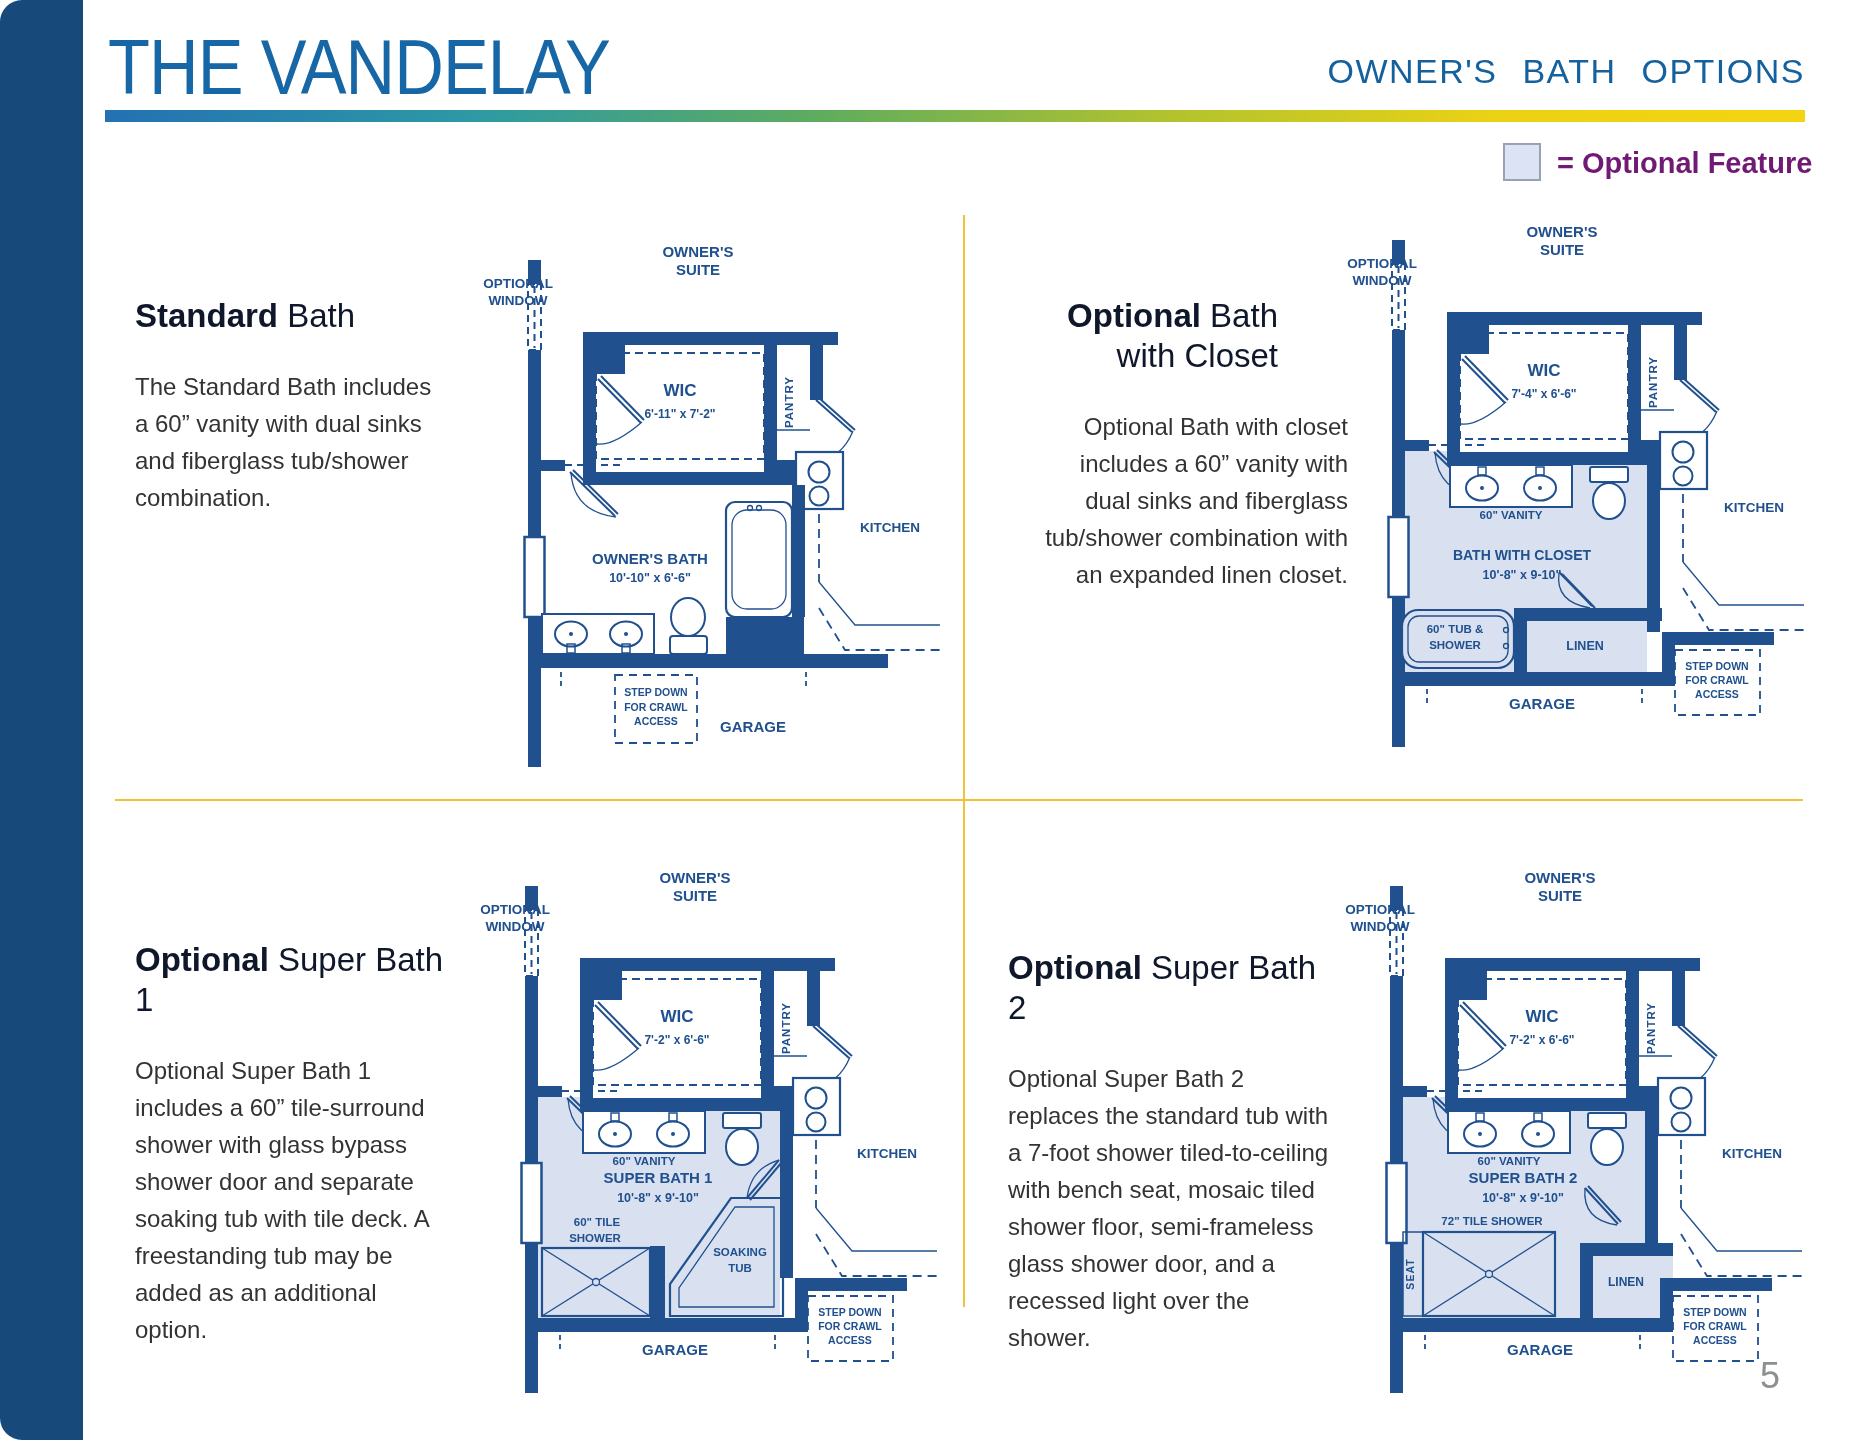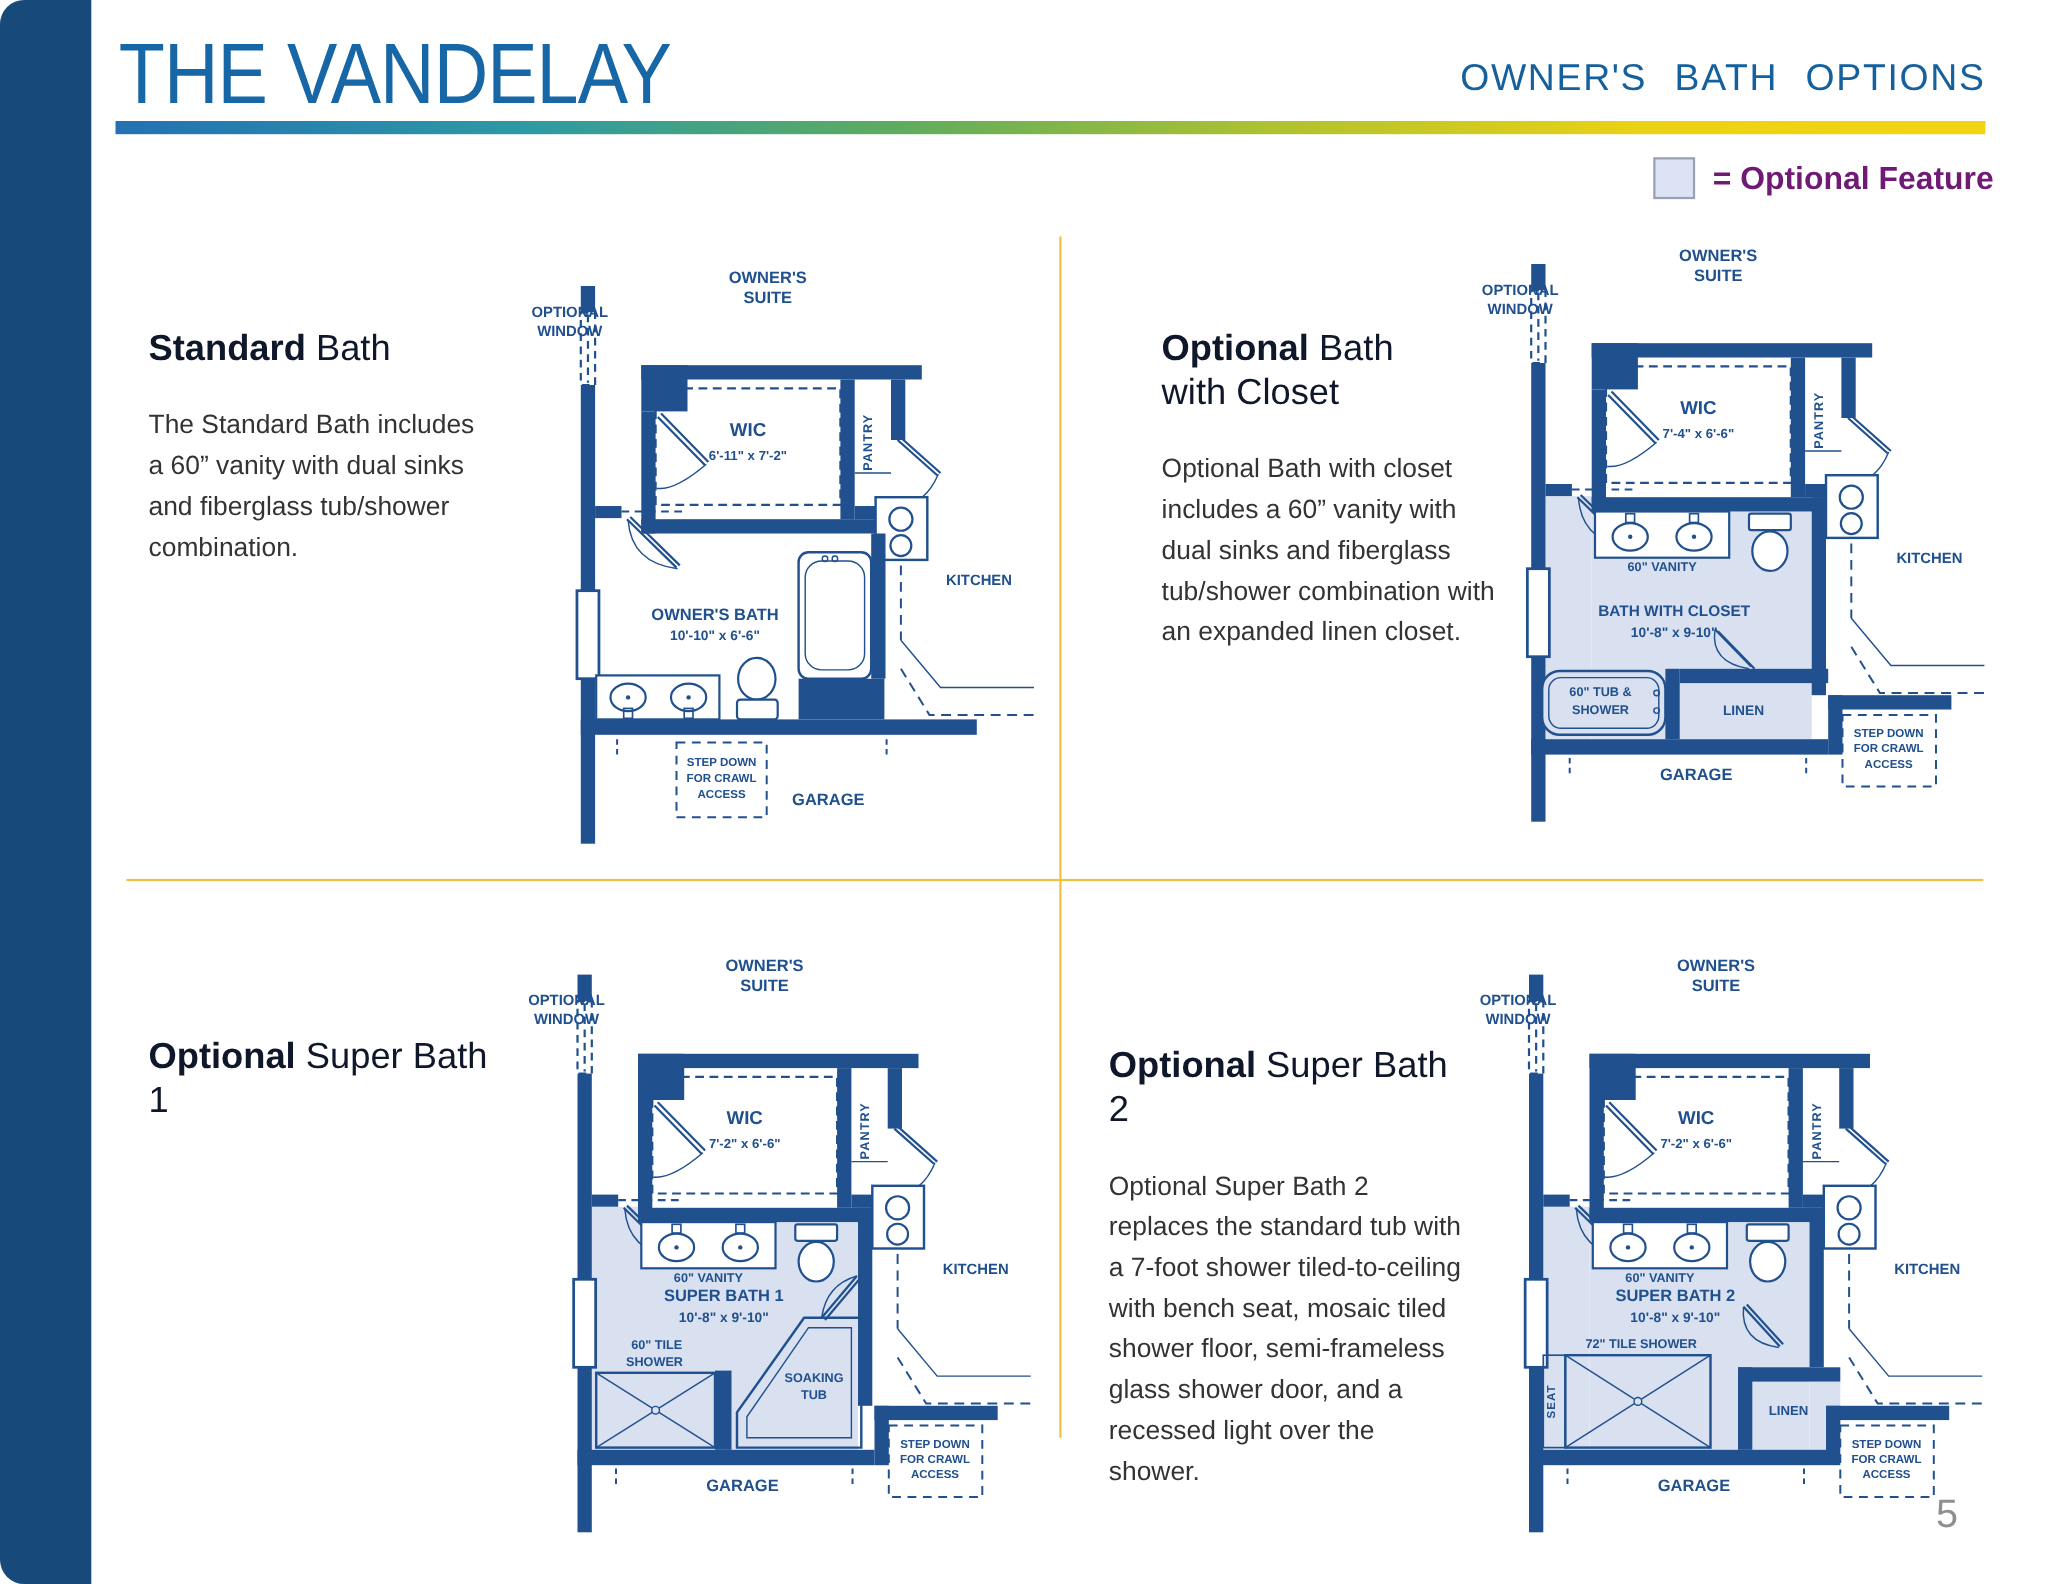--- a/index.html
+++ b/index.html
@@ -15,21 +15,21 @@
   .legend-swatch{position:absolute;left:1503px;top:143px;width:38px;height:38px;
                  background:#dbe3f4;border:2px solid #99a1b3;box-sizing:border-box;}
   .legend-label{position:absolute;left:1557px;top:147px;font-size:29px;font-weight:bold;color:#701a75;}
   .vdiv{position:absolute;left:963px;top:215px;width:2px;height:1092px;background:#eec23c;}
   .hdiv{position:absolute;left:115px;top:799px;width:1688px;height:2px;background:#eec23c;}
   .quad-text{position:absolute;color:#333333;}
   .quad-text h2{margin:0 0 32px 0;font-size:33px;font-weight:normal;color:#0f172a;line-height:40px;}
   .quad-text h2 .hb{font-weight:bold;}
   .quad-text p{margin:0;font-size:24px;line-height:37px;}
   .qt-tl{left:135px;top:296px;width:310px;}
-  .qt-tr{left:1056px;top:296px;width:320px;}
+  .qt-tr{left:1028px;top:296px;width:320px;text-align:right;}
   .qt-tr h2{max-width:250px;}
   .qt-bl{left:135px;top:940px;width:320px;}
   .qt-br{left:1008px;top:948px;width:330px;}
   .pagenum{position:absolute;left:1760px;top:1355px;font-size:36px;color:#8d9091;}
   svg.plan{position:absolute;overflow:visible;}
   .w{fill:#20508e;}
   .thin{stroke:#20508e;stroke-width:2;fill:none;}
   .thin13{stroke:#20508e;stroke-width:1.3;fill:none;}
   .tick{stroke:#20508e;stroke-width:1.8;stroke-dasharray:5,4;}
   .shade{fill:#d9e1f1;}
@@ -204,20 +204,21 @@
     <text class="s115" x="213" y="437">SHOWER</text>
     <text class="s125" x="343" y="438">LINEN</text>
     <text class="s10" x="475" y="458">STEP DOWN</text>
     <text class="s10" x="475" y="472">FOR CRAWL</text>
     <text class="s10" x="475" y="486">ACCESS</text>
     <text class="s15" x="300" y="497">GARAGE</text>
   </svg>
 
   <div class="quad-text qt-bl">
     <h2><span class="hb">Optional</span><span> Super Bath 1</span></h2>
+    <p>Optional Super Bath 1 includes a 60” tile-surround shower with glass bypass shower door and separate soaking tub with tile deck. A freestanding tub may be added as an additional option.</p>
   </div>
 
   <svg class="plan" style="left:375px;top:858px" width="565" height="545" viewBox="0 0 565 545">
     <g>
       <rect class="shade" x="163" y="239" width="42" height="221"></rect>
       <rect class="shade" x="205" y="253" width="200" height="207"></rect>
     </g>
     <use href="#g-top"></use>
     <use href="#g-optbottom"></use>
     <g>

